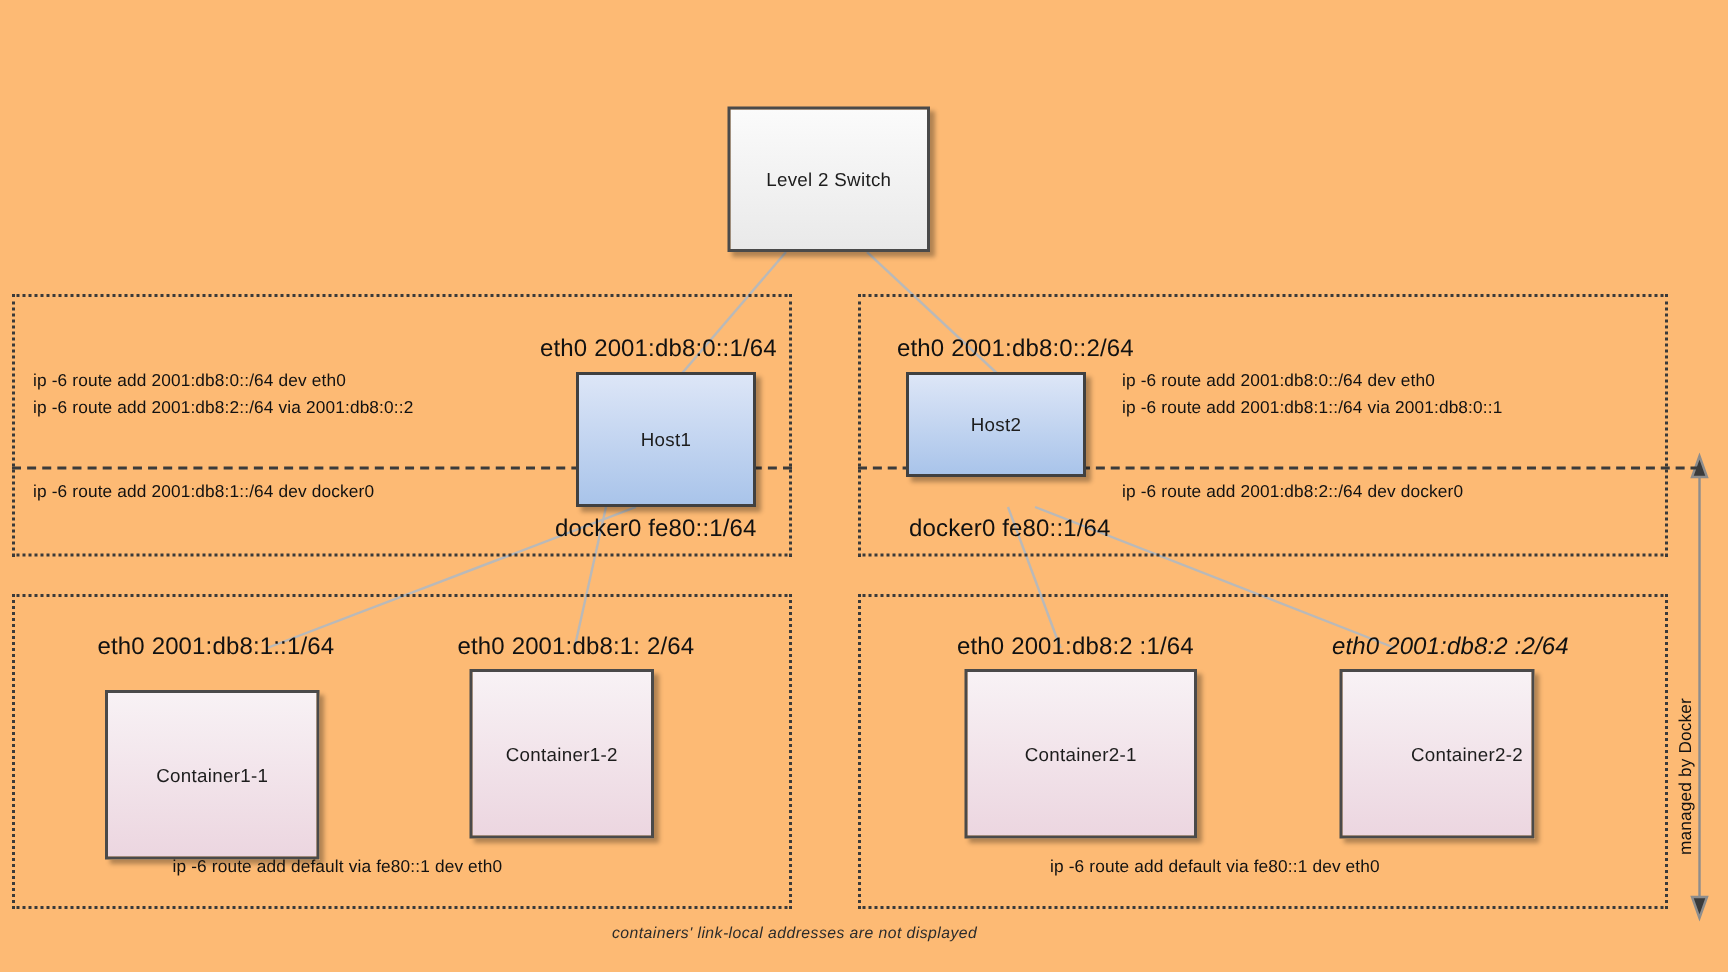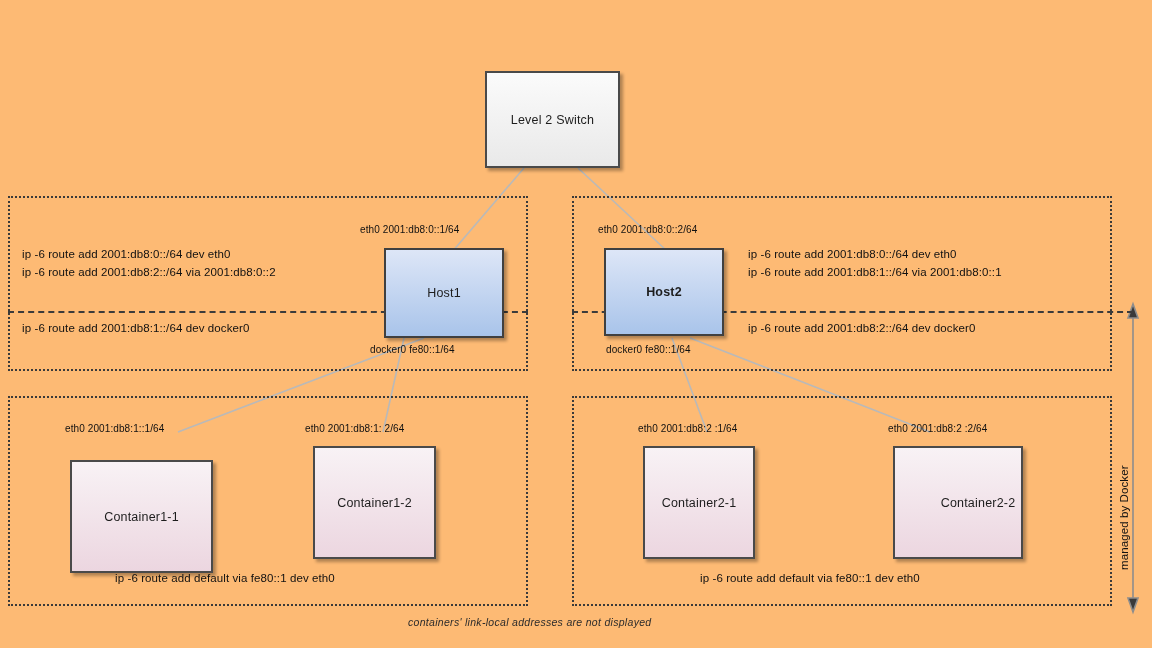--- a/index.html
+++ b/index.html
@@ -72,21 +72,21 @@
     position: absolute;
     font-size: 11.5px;
     color: #111111;
     white-space: nowrap;
     letter-spacing: .1px;
   }
   .txt.cmd {
     font-size: 11.5px;
   }
   .txt.iface {
-    font-size: 10px;
+    font-size: 16px;
   }
   .txt.note {
     font-style: italic;
     font-size: 10.5px;
     color: #2b2b2b;
     letter-spacing: .3px;
   }
   .txt.vertical {
     writing-mode: vertical-rl;
     transform: rotate(180deg);
@@ -140,21 +140,21 @@
 
   <div class="txt cmd" style="left:22px; top:248px;">ip -6 route add 2001:db8:0::/64 dev eth0</div>
   <div class="txt cmd" style="left:22px; top:266px;">ip -6 route add 2001:db8:2::/64 via  2001:db8:0::2</div>
   <div class="txt cmd" style="left:22px; top:322px;">ip -6 route add 2001:db8:1::/64 dev docker0</div>
 
   <div class="group" style="left:572px; top:196px; width:540px; height:175px;"></div>
   <div class="hsep" style="left:572px; top:311px; width:561px;"></div>
 
   <div class="txt iface" style="left:598px; top:224px;">eth0 2001:db8:0::2/64</div>
 
-  <div class="node host" style="left:604px; top:248px; width:120px; height:88px;font-weight:bold;">
+  <div class="node host" style="left:604px; top:248px; width:120px; height:70px;">
     <span>Host2</span>
   </div>
 
   <div class="txt iface" style="left:606px; top:344px;">docker0 fe80::1/64</div>
 
   <div class="txt cmd" style="left:748px; top:248px;">ip -6 route add 2001:db8:0::/64 dev eth0</div>
   <div class="txt cmd" style="left:748px; top:266px;">ip -6 route add 2001:db8:1::/64 via  2001:db8:0::1</div>
   <div class="txt cmd" style="left:748px; top:322px;">ip -6 route add 2001:db8:2::/64 dev docker0</div>
 
   <div class="group" style="left:8px; top:396px; width:520px; height:210px;"></div>
@@ -167,25 +167,25 @@
   <div class="txt iface" style="left:305px; top:423px;">eth0 2001:db8:1: 2/64</div>
   <div class="node container" style="left:313px; top:446px; width:123px; height:113px;">
     <span>Container1-2</span>
   </div>
 
   <div class="txt cmd" style="left:115px; top:572px;">ip -6 route add default via fe80::1 dev eth0</div>
 
   <div class="group" style="left:572px; top:396px; width:540px; height:210px;"></div>
 
   <div class="txt iface" style="left:638px; top:423px;">eth0 2001:db8:2 :1/64</div>
-  <div class="node container" style="left:643px; top:446px; width:112px; height:113px;">
+  <div class="node container" style="left:643px; top:446px; width:155px; height:113px;">
     <span>Container2-1</span>
   </div>
 
-  <div class="txt iface" style="left:888px; top:423px;">eth0 2001:db8:2 :2/64</div>
+  <div class="txt iface" style="left:888px; top:423px;font-style:italic;">eth0 2001:db8:2 :2/64</div>
   <div class="node container" style="left:893px; top:446px; width:130px; height:113px;padding-left:40px;">
     <span>Container2-2</span>
   </div>
 
   <div class="txt cmd" style="left:700px; top:572px;">ip -6 route add default via fe80::1 dev eth0</div>
 
   <div class="txt vertical" style="left:1118px; top:400px; height:170px;">managed by Docker</div>
 
   <div class="txt note" style="left:408px; top:616px;">containers' link-local addresses are not displayed</div>
 

